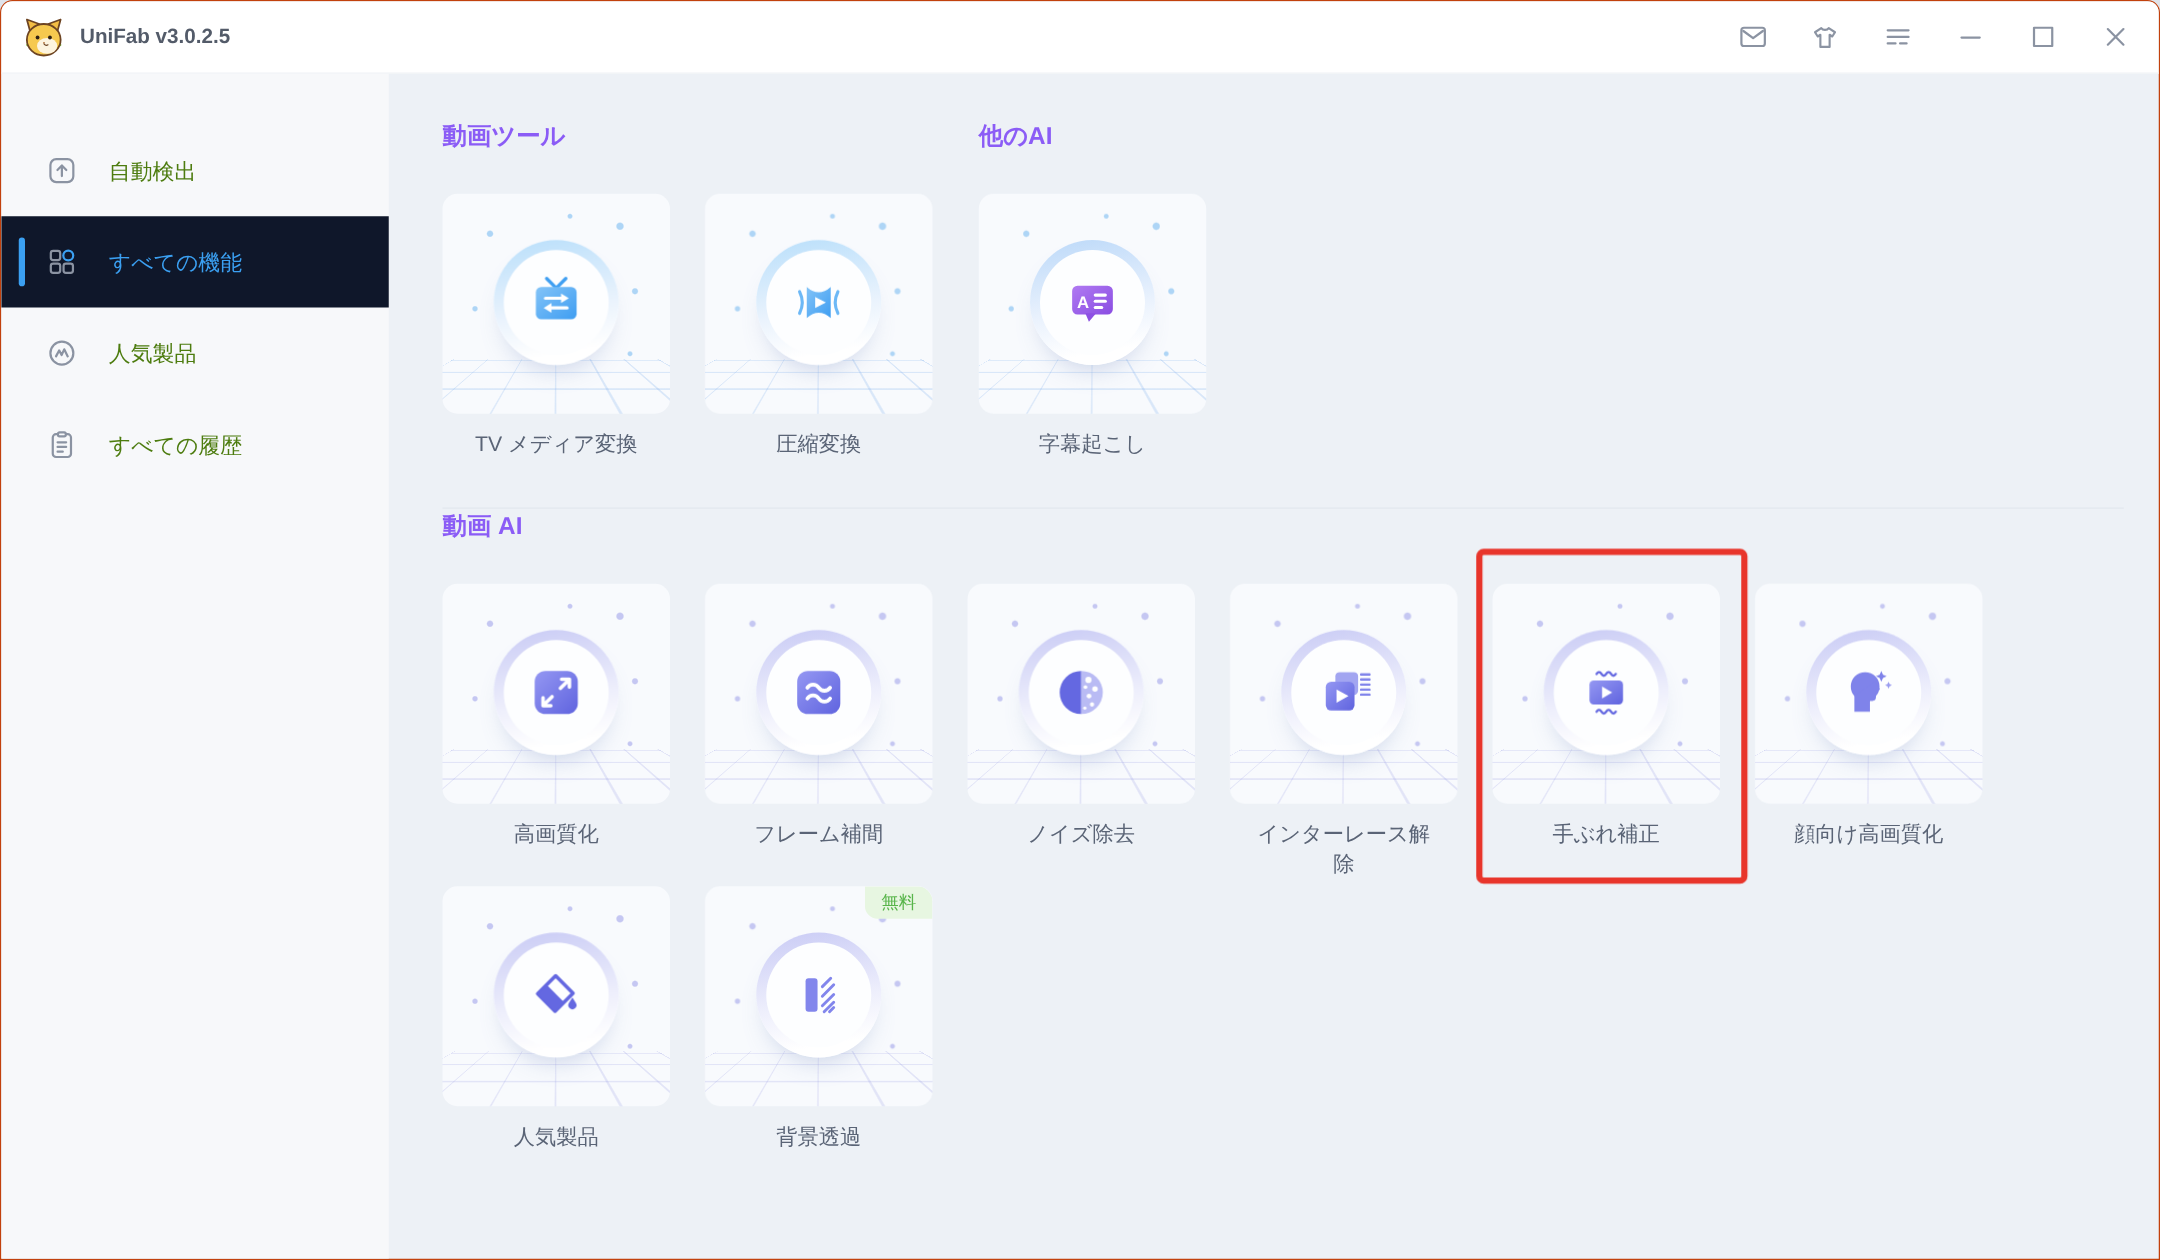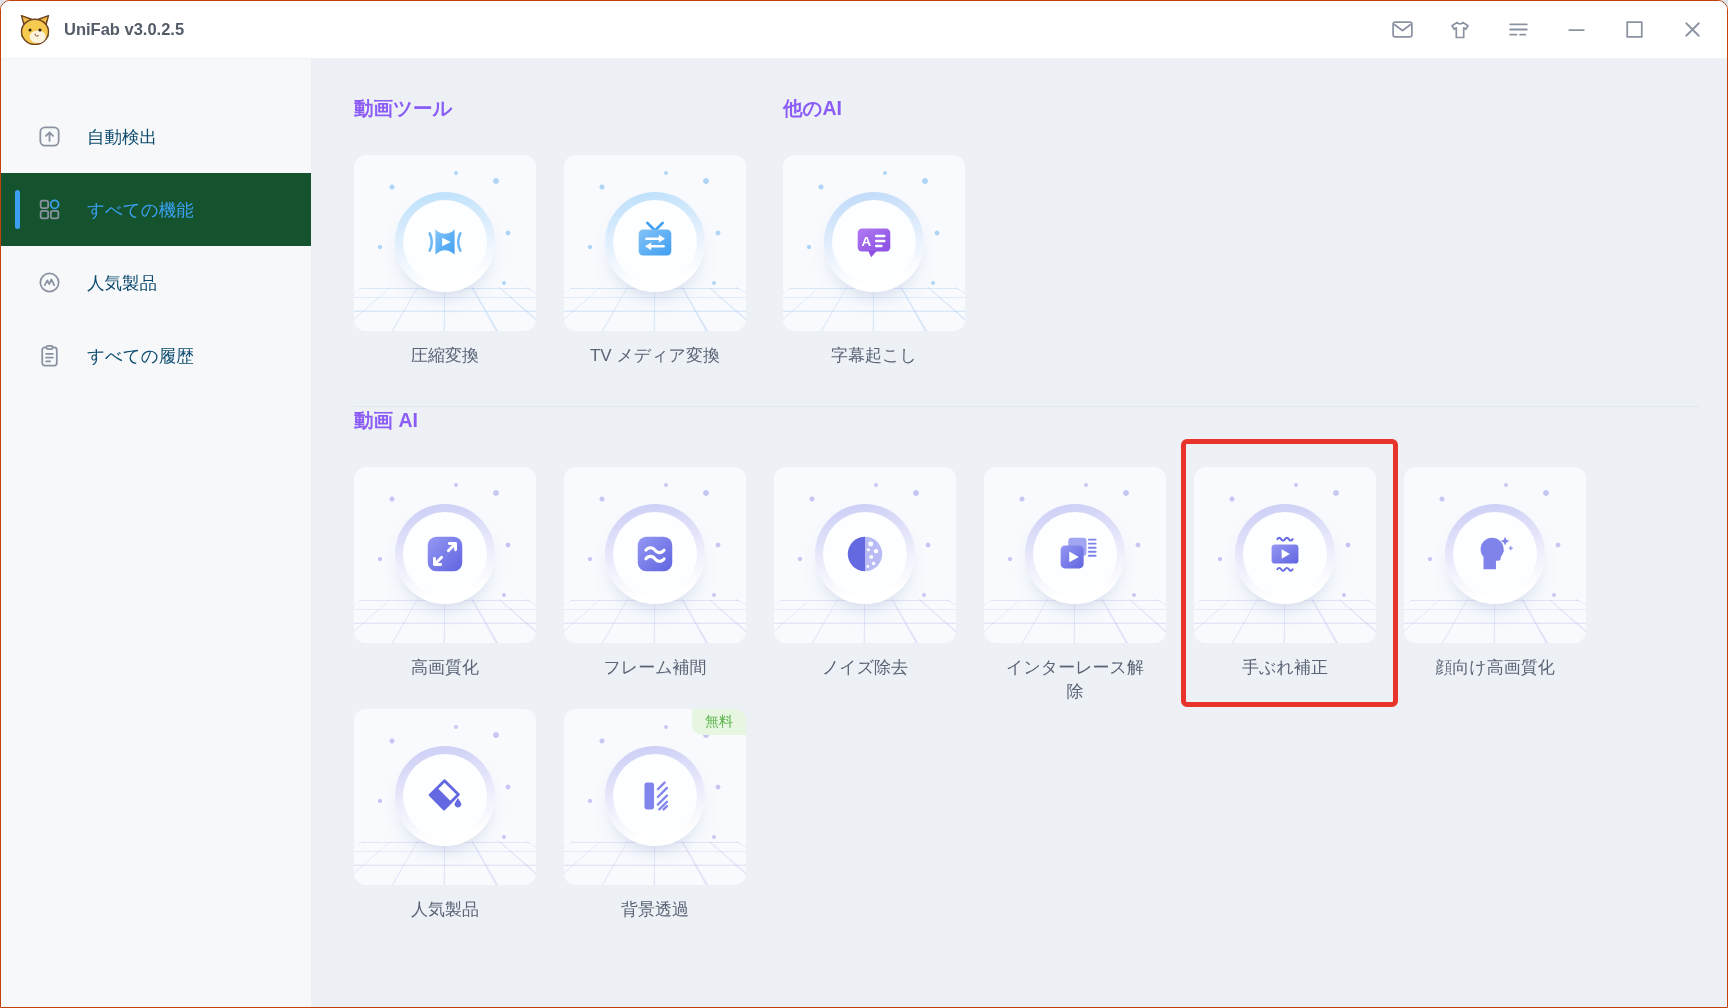--- a/index.html
+++ b/index.html
@@ -20,24 +20,24 @@
   .tb-icons { display:flex; align-items:center; gap:32px; }
   .tb-btn { width:26px; height:26px; display:flex; align-items:center; justify-content:center; cursor:pointer; }
   .tb-btn svg { stroke:#8b93a2; fill:none; stroke-width:1.7; stroke-linecap:round; stroke-linejoin:round; }
   
   .sidebar {
     position:absolute; top:58px; left:0; bottom:0; width:310px; background:#f7f8fa;
     padding-top:41px; box-sizing:border-box;
   }
   .side-item {
     position:relative; height:73px; display:flex; align-items:center;
-    padding-left:36px; gap:25px; font-size:17.5px; color:#0c4a6e; cursor:pointer;
+    padding-left:36px; gap:25px; font-size:17.5px; color:#4d7c0f; cursor:pointer;
   }
   .side-item svg { stroke:#8b93a2; fill:none; stroke-width:1.7; stroke-linecap:round; stroke-linejoin:round; flex:none; }
-  .side-item.selected { background:#14532d; color:#3ba0f2; }
+  .side-item.selected { background:#0f172a; color:#3ba0f2; }
   .side-item.selected::before {
     content:""; position:absolute; left:14px; top:17px; bottom:17px; width:5px;
     border-radius:3px; background:#3ba0f2;
   }
   
   .main {
     position:absolute; top:58px; left:310px; right:0; bottom:0;
     padding:36px 28px 0 43px; box-sizing:border-box; overflow:hidden;
   }
   .sec-title { font-size:19.5px; font-weight:700; color:#8b5cf6; margin:0 0 33px 0; }
@@ -210,46 +210,46 @@
         <h2 class="sec-title">動画ツール</h2>
         <div class="cards-row">
 
 
           <div class="feature-item">
             <div class="card t-blue">
               <div class="dots"></div>
               <div class="floor"></div>
               <div class="ring">
                 <svg viewBox="0 0 48 48" width="46" height="46">
-                  <path d="M8 15 q4.5 9 0 18" stroke="#6cb8f6" stroke-width="2.6" fill="none" stroke-linecap="round"></path>
-                  <path d="M40 15 q-4.5 9 0 18" stroke="#6cb8f6" stroke-width="2.6" fill="none" stroke-linecap="round"></path>
-                  <path d="M14 11 q5 4.5 10 4.5 q5 0 10 -4.5 v26 q-5 -4.5 -10 -4.5 q-5 0 -10 4.5 z" fill="url(#gBlue)"></path>
-                  <polygon points="21,19.5 30,24 21,28.5" fill="#ffffff"></polygon>
-                </svg>
-              </div>
-            </div>
-            <div class="feature-label">圧縮変換</div>
-          </div>
-
-          <div class="feature-item">
-            <div class="card t-blue">
-              <div class="dots"></div>
-              <div class="floor"></div>
-              <div class="ring">
-                <svg viewBox="0 0 48 48" width="46" height="46">
                   <path d="M16 4 L24 12 L32 4" stroke="#3f9ff2" stroke-width="2.8" fill="none" stroke-linecap="round" stroke-linejoin="round"></path>
                   <rect x="7" y="11" width="34" height="27" rx="4.5" fill="url(#gBlue)"></rect>
                   <path d="M15 20.5 H29" stroke="#ffffff" stroke-width="2.6" fill="none" stroke-linecap="round"></path>
                   <polygon points="28,16.5 28,24.5 34.5,20.5" fill="#ffffff"></polygon>
                   <path d="M33 28.5 H19" stroke="#ffffff" stroke-width="2.6" fill="none" stroke-linecap="round"></path>
                   <polygon points="20,24.5 20,32.5 13.5,28.5" fill="#ffffff"></polygon>
                 </svg>
               </div>
             </div>
             <div class="feature-label">TV メディア変換</div>
+          </div>
+
+          <div class="feature-item">
+            <div class="card t-blue">
+              <div class="dots"></div>
+              <div class="floor"></div>
+              <div class="ring">
+                <svg viewBox="0 0 48 48" width="46" height="46">
+                  <path d="M8 15 q4.5 9 0 18" stroke="#6cb8f6" stroke-width="2.6" fill="none" stroke-linecap="round"></path>
+                  <path d="M40 15 q-4.5 9 0 18" stroke="#6cb8f6" stroke-width="2.6" fill="none" stroke-linecap="round"></path>
+                  <path d="M14 11 q5 4.5 10 4.5 q5 0 10 -4.5 v26 q-5 -4.5 -10 -4.5 q-5 0 -10 4.5 z" fill="url(#gBlue)"></path>
+                  <polygon points="21,19.5 30,24 21,28.5" fill="#ffffff"></polygon>
+                </svg>
+              </div>
+            </div>
+            <div class="feature-label">圧縮変換</div>
           </div>
 
         </div>
       </div>
 
       <div>
         <h2 class="sec-title">他のAI</h2>
         <div class="cards-row">
 
           <div class="feature-item">

